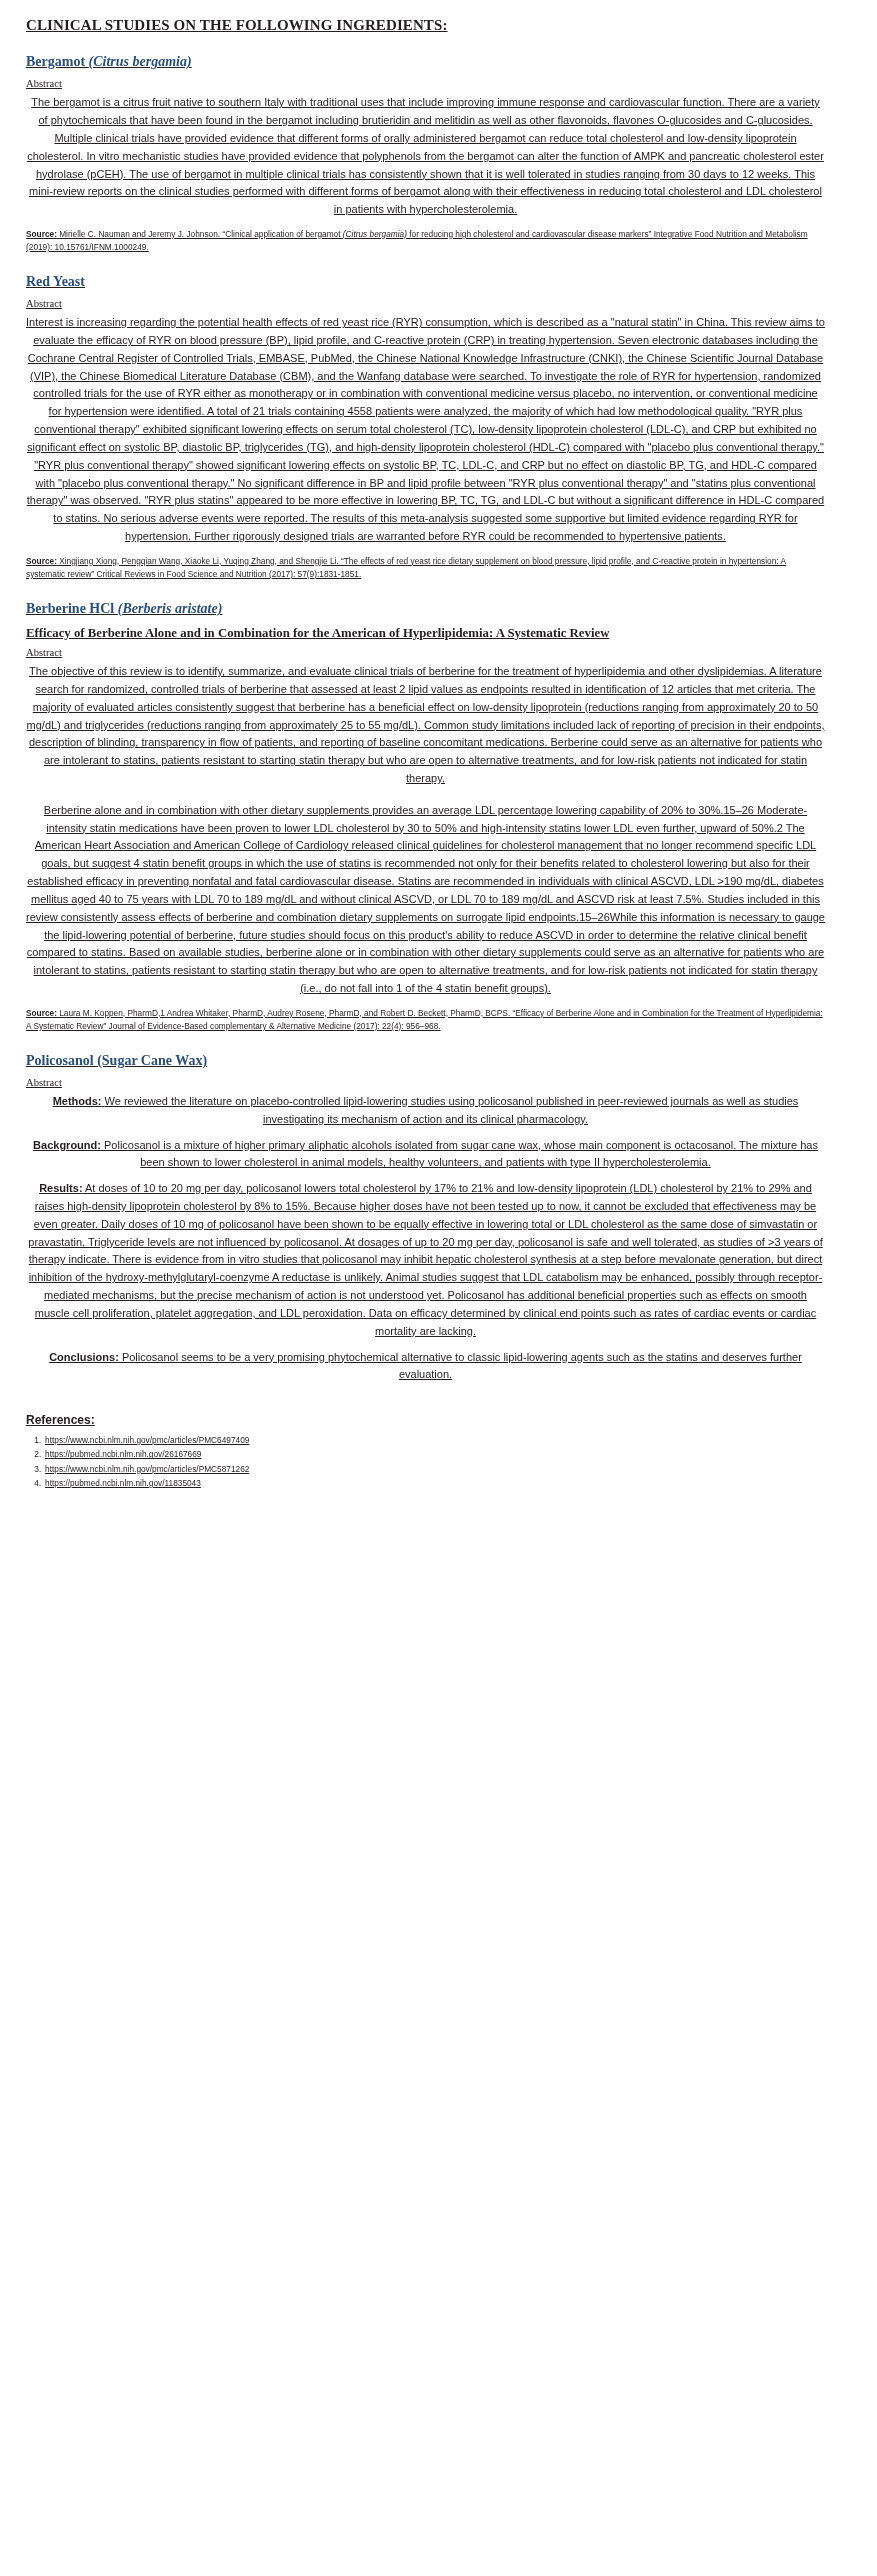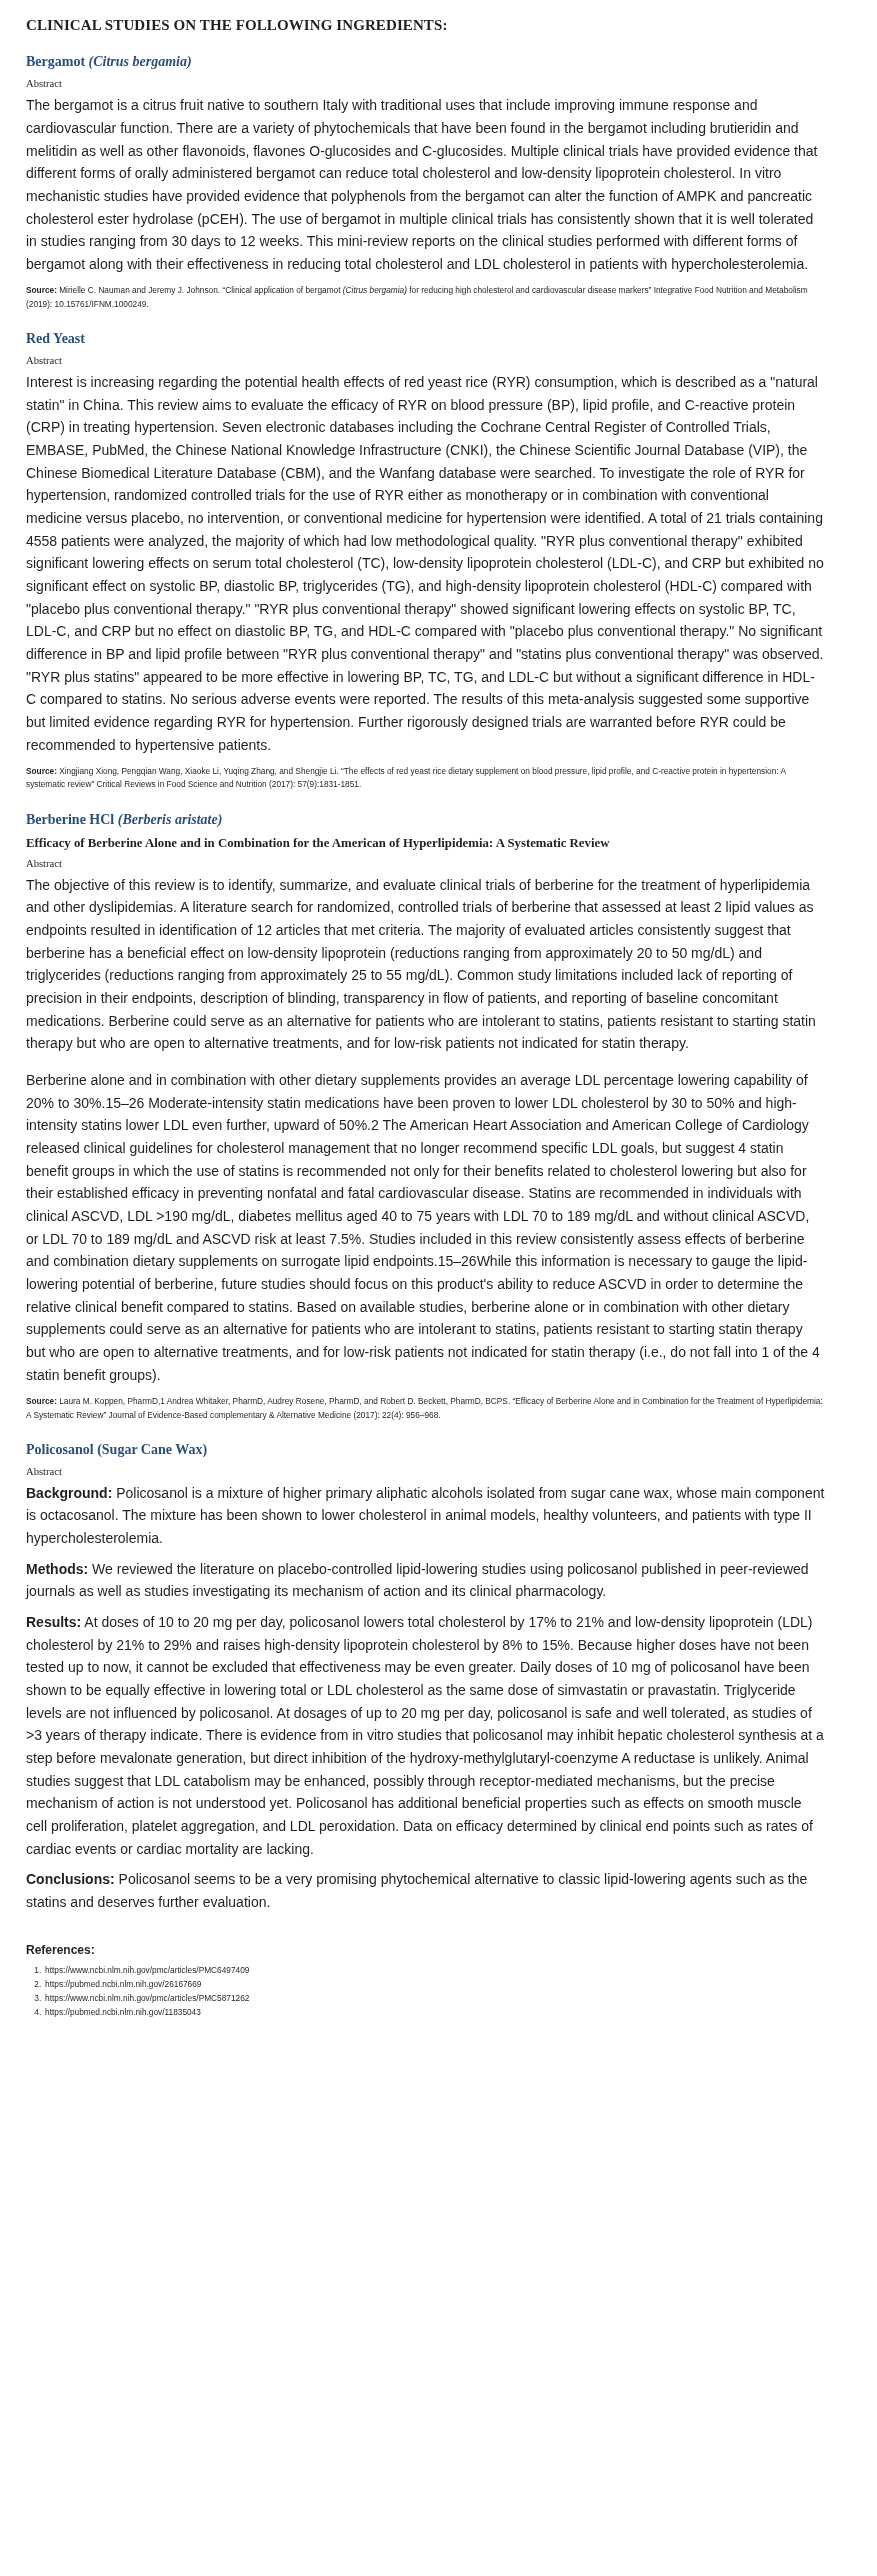--- a/index.html
+++ b/index.html
@@ -10,20 +10,21 @@
   body {
     width: 878px;
     font-family: "Liberation Sans", sans-serif;
     color: #231f20;
     -webkit-font-smoothing: antialiased;
   }
   .page {
     width: 851px;
     box-sizing: border-box;
     padding: 13px 26px 29px 26px;
+    text-decoration: underline;
   }
   .doc-title {
     font-family: "Liberation Serif", serif;
     font-weight: bold;
     font-size: 15px;
     letter-spacing: 0.1px;
     color: #231f20;
     margin: 4.4px 0 19px 0;
   }
   .ingredient {
@@ -51,25 +52,25 @@
   .study-title .latin {
     font-style: italic;
   }
   .abstract-label {
     font-family: "Liberation Serif", serif;
     font-size: 10.6px;
     color: #231f20;
     margin: 0 0 5.1px 0;
   }
   p.body-text {
-    font-size: 14px;
+    font-size: 11px;
     line-height: 1.62;
     color: #231f20;
     margin: 0 0 8px 0;
-    text-align: left;
+    text-align: center;
   }
   p.body-text:last-child {
     margin-bottom: 0;
   }
   .source {
     font-size: 8.3px;
     line-height: 1.6;
     color: #231f20;
     margin: 8.8px 0 0 0;
   }
@@ -148,23 +149,23 @@
 
     <p class="source"><b>Source:</b><span> Laura M. Koppen, PharmD,1 Andrea Whitaker, PharmD, Audrey Rosene, PharmD, and Robert D. Beckett, PharmD, BCPS. “Efficacy of Berberine Alone and in Combination for the Treatment of Hyperlipidemia: A Systematic Review” Journal of Evidence-Based complementary &amp; Alternative Medicine (2017): 22(4): 956–968.</span></p>
   </section>
 
   <section class="ingredient">
     <h2 class="ingredient-name"><span>Policosanol (Sugar Cane Wax)</span></h2>
 
 
     <div class="abstract-label">Abstract</div>
 
+    <p class="body-text"><span class="run-label">Methods:</span> <span>We reviewed the literature on placebo-controlled lipid-lowering studies using policosanol published in peer-reviewed journals as well as studies investigating its mechanism of action and its clinical pharmacology.</span></p>
+
     <p class="body-text"><span class="run-label">Background:</span> <span>Policosanol is a mixture of higher primary aliphatic alcohols isolated from sugar cane wax, whose main component is octacosanol. The mixture has been shown to lower cholesterol in animal models, healthy volunteers, and patients with type II hypercholesterolemia.</span></p>
-
-    <p class="body-text"><span class="run-label">Methods:</span> <span>We reviewed the literature on placebo-controlled lipid-lowering studies using policosanol published in peer-reviewed journals as well as studies investigating its mechanism of action and its clinical pharmacology.</span></p>
 
     <p class="body-text"><span class="run-label">Results:</span> <span>At doses of 10 to 20 mg per day, policosanol lowers total cholesterol by 17% to 21% and low-density lipoprotein (LDL) cholesterol by 21% to 29% and raises high-density lipoprotein cholesterol by 8% to 15%. Because higher doses have not been tested up to now, it cannot be excluded that effectiveness may be even greater. Daily doses of 10 mg of policosanol have been shown to be equally effective in lowering total or LDL cholesterol as the same dose of simvastatin or pravastatin. Triglyceride levels are not influenced by policosanol. At dosages of up to 20 mg per day, policosanol is safe and well tolerated, as studies of &gt;3 years of therapy indicate. There is evidence from in vitro studies that policosanol may inhibit hepatic cholesterol synthesis at a step before mevalonate generation, but direct inhibition of the hydroxy-methylglutaryl-coenzyme A reductase is unlikely. Animal studies suggest that LDL catabolism may be enhanced, possibly through receptor-mediated mechanisms, but the precise mechanism of action is not understood yet. Policosanol has additional beneficial properties such as effects on smooth muscle cell proliferation, platelet aggregation, and LDL peroxidation. Data on efficacy determined by clinical end points such as rates of cardiac events or cardiac mortality are lacking.</span></p>
 
     <p class="body-text"><span class="run-label">Conclusions:</span> <span>Policosanol seems to be a very promising phytochemical alternative to classic lipid-lowering agents such as the statins and deserves further evaluation.</span></p>
 
   </section>
 
   <div class="refs-heading">References:</div>
   <ol class="refs">
     <li><a href="#">https://www.ncbi.nlm.nih.gov/pmc/articles/PMC6497409</a></li>

